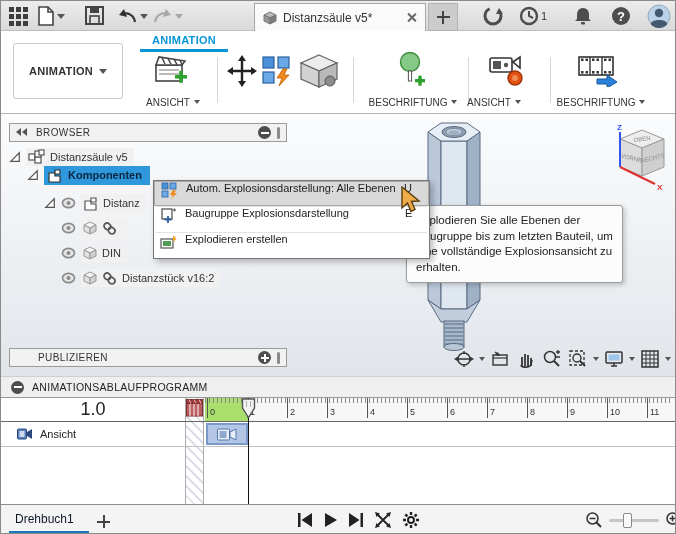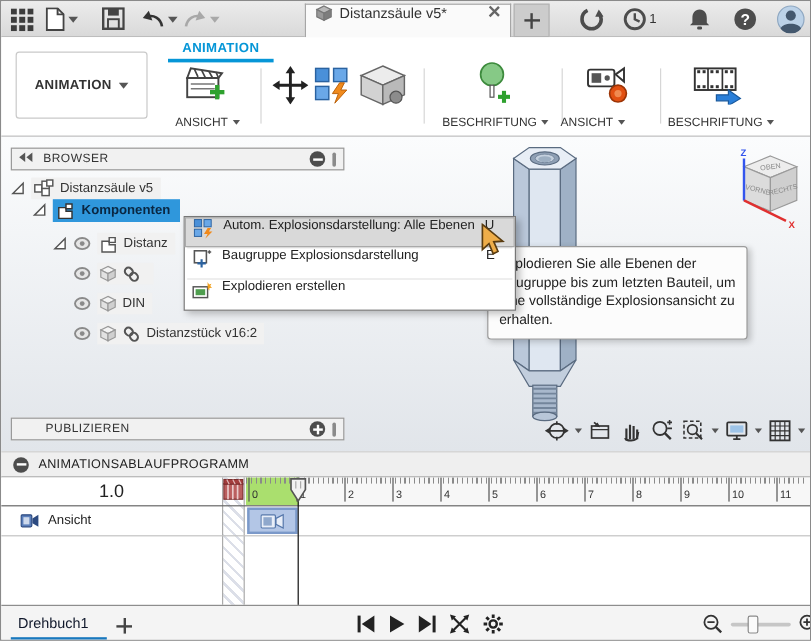--- a/index.html
+++ b/index.html
@@ -5,21 +5,21 @@
   *{box-sizing:border-box;margin:0;padding:0}
   body{margin:0;background:#fff}
   .app{position:relative;width:676px;height:534px;font-family:"Liberation Sans",sans-serif;
        font-size:11px;color:#333;background:#fff;border:1px solid #8a8a8a;overflow:hidden}
   .abs{position:absolute}
 
   
   .topbar{position:absolute;left:0;top:0;width:100%;height:30px;
           background:linear-gradient(#ececec,#d9d9d9);border-bottom:1px solid #bdbdbd}
   .doc-tab{position:absolute;left:253px;top:2px;width:172px;height:28px;background:#fafafa;
-           border:1px solid #a6a6a6;border-bottom:none;display:flex;align-items:flex-start;gap:6px;padding:0 8px}
+           border:1px solid #a6a6a6;border-bottom:none;display:flex;align-items:center;gap:6px;padding:0 8px}
   .doc-tab .title{flex:1;font-size:12px;color:#333;white-space:nowrap;overflow:hidden}
   .newtab{position:absolute;left:427px;top:2px;width:30px;height:28px;background:#cccccc;
           border:1px solid #b3b3b3;display:flex;align-items:center;justify-content:center}
   .caret{display:inline-block;width:0;height:0;border-left:4px solid transparent;
          border-right:4px solid transparent;border-top:5px solid #555}
   .caret.sm{border-left-width:3px;border-right-width:3px;border-top-width:4px}
   .xclose{position:relative;width:11px;height:11px;cursor:pointer}
   .xclose::before,.xclose::after{content:"";position:absolute;left:5px;top:0;width:1.5px;height:11px;background:#666}
   .xclose::before{transform:rotate(45deg)}.xclose::after{transform:rotate(-45deg)}
   .plus-shape{position:relative;width:13px;height:13px}
@@ -75,21 +75,21 @@
   
   .navbar{position:absolute;left:452px;top:232px;height:26px;display:flex;align-items:center;gap:4px;z-index:5}
   .nav-ic{width:22px;height:22px;display:flex;align-items:center;justify-content:center}
 
   
   .tl-panelbar{position:absolute;left:0;top:375px;width:100%;height:22px;background:#efefef;
                border-top:1px solid #cfcfcf;border-bottom:1px solid #9a9a9a;display:flex;align-items:center;
                padding:0 10px;gap:8px;font-size:10.5px;color:#222;letter-spacing:.3px}
   .tl-body{position:absolute;left:0;top:397px;width:100%;height:106px;background:#fff}
   .tl-timecell{position:absolute;left:0;top:0;width:184px;height:23px;background:#fff;
-               display:flex;align-items:center;justify-content:center;font-size:15px;color:#222}
+               display:flex;align-items:center;justify-content:center;font-size:18px;color:#222}
   .tl-hatch{position:absolute;left:184px;top:0;width:19px;height:106px;
             background:repeating-linear-gradient(45deg,#ffffff 0 5px,#dcdfe8 5px 7px);
             border-left:1px solid #aaa;border-right:1px solid #aaa}
   .tl-ruler{position:absolute;left:203px;top:0;width:473px;height:23px;background:#f7f7f7}
   .tl-green{position:absolute;left:204px;top:0;width:44px;height:23px;background:#aadf6e}
   .tl-minor{position:absolute;left:204px;top:0;width:466px;height:5px;
             background:repeating-linear-gradient(90deg,#8a8a8a 0 1px,transparent 1px 4px)}
   .tick{position:absolute;top:0;width:1px;height:20px;background:#555}
   .tick-lbl{position:absolute;top:9px;font-size:9px;color:#333}
   .tl-rowline-dark{position:absolute;left:0;top:23px;width:100%;height:1px;background:#666}

